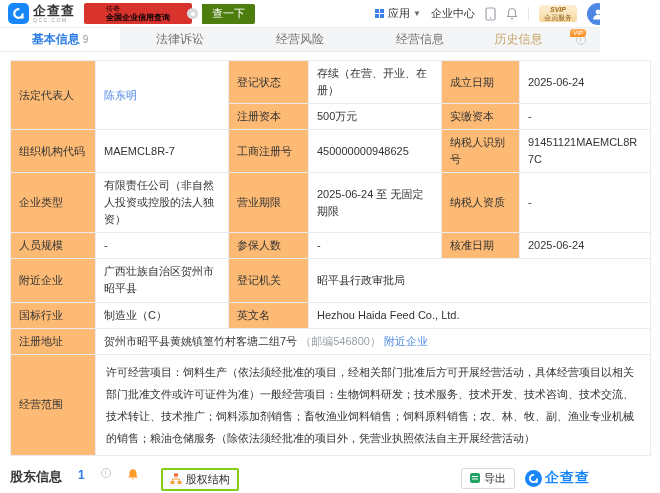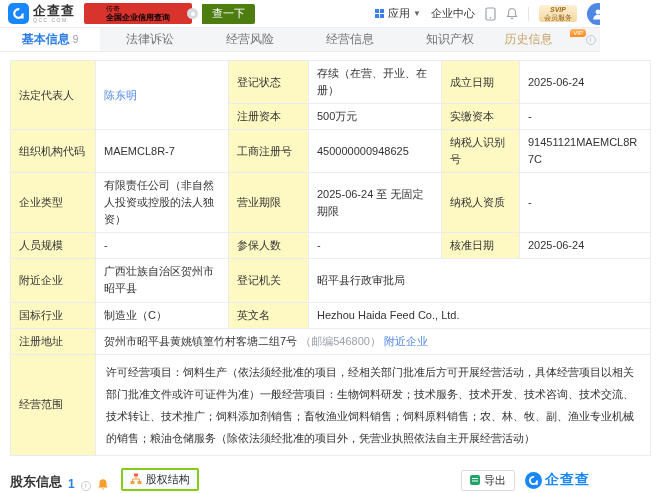--- a/index.html
+++ b/index.html
@@ -55,28 +55,28 @@
   .vip-badge { position:absolute; top:1px; right:14px; background:linear-gradient(180deg,#ffb25e,#ff8c1f);
     color:#fff; font-size:6px; padding:0 3px; border-radius:3px 3px 3px 0; line-height:8px; }
   .info-ico { width:10px; height:10px; border-radius:50%; border:1px solid #c6ccd2; color:#b3bac0;
     font-size:7px; line-height:8px; text-align:center; display:inline-block; font-style:normal; }
 
   
   .content { padding:8px 10px 0 10px; }
   table.info { width:640px; border-collapse:collapse; table-layout:fixed; }
   table.info td { border:1px solid #e9edf2; font-size:11px; padding:4px 8px; color:#333;
     vertical-align:middle; line-height:1.55; word-break:break-all; }
-  td.lbl { background:#fef9c3; color:#4a4a4a; width:85px;font-family:Liberation Serif, serif; }
+  td.lbl { background:#fdba74; color:#4a4a4a; width:85px;font-family:Liberation Serif, serif; }
   td.lbl.w80 { width:80px; } td.lbl.w78 { width:78px; }
   a.blue { color:#4e87e4; text-decoration:none; cursor:pointer; }
   .gray { color:#9aa1a8; }
   .scope-cell { line-height:2.0 !important; padding:6px 10px !important; }
 
   
-  .sh-head { display:flex; align-items:flex-end; margin:12px 0 8px 0; gap:6px; }
+  .sh-head { display:flex; align-items:flex-start; margin:12px 0 8px 0; gap:16px; }
   .sh-title { font-size:13px; font-weight:bold; color:#333; }
   .sh-count { font-size:12px; color:#2b7ce5; font-weight:bold; }
   .bell-o { display:flex; align-items:center; }
   .chip { display:flex; align-items:center; gap:4px; border:2px solid #84cc16; background:#fafbfc;
     border-radius:2px; padding:2px 7px; font-size:11px; color:#333; margin-left:6px; cursor:pointer; }
   .sh-right { margin-left:auto; display:flex; align-items:center; gap:10px; }
   .export-btn { display:flex; align-items:center; gap:4px; border:1px solid #d9dde2; background:#fff;
     border-radius:2px; padding:2px 8px; font-size:11px; color:#333; cursor:pointer; }
   .xls-ico { width:10px; height:10px; background:#21a366; border-radius:2px; position:relative; }
   .xls-ico:after { content:""; position:absolute; left:2px; top:2.5px; width:6px; height:1.2px;
@@ -156,23 +156,20 @@
       <span class="cnt">9</span>
     </div>
     <div class="tab">
         <span>法律诉讼</span>
       </div>
     <div class="tab">
         <span>经营风险</span>
       </div>
     <div class="tab">
         <span>经营信息</span>
-      </div>
-    <div class="tab">
-        <span>知识产权</span>
       </div>
     <div class="tab hist">
       <span>历史信息</span>
       <i class="info-ico">i</i>
       <span class="vip-badge">VIP</span>
     </div>
   </div>
 
   <div class="content">
     <table class="info">

